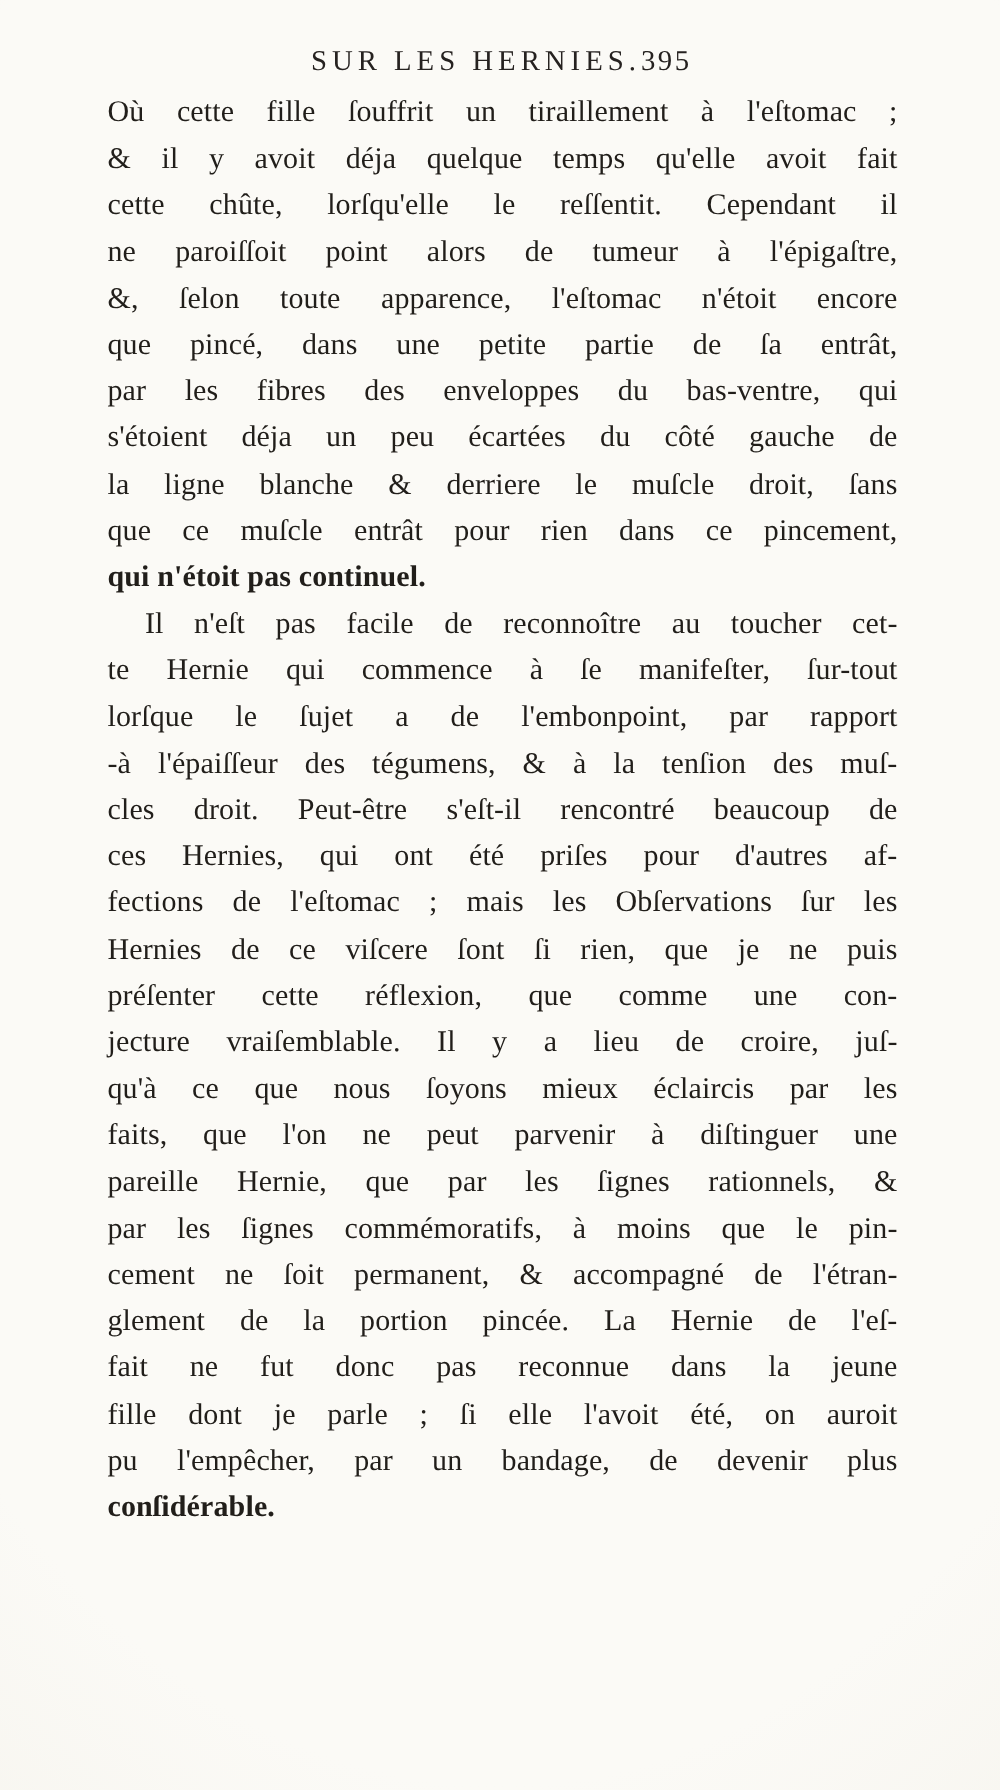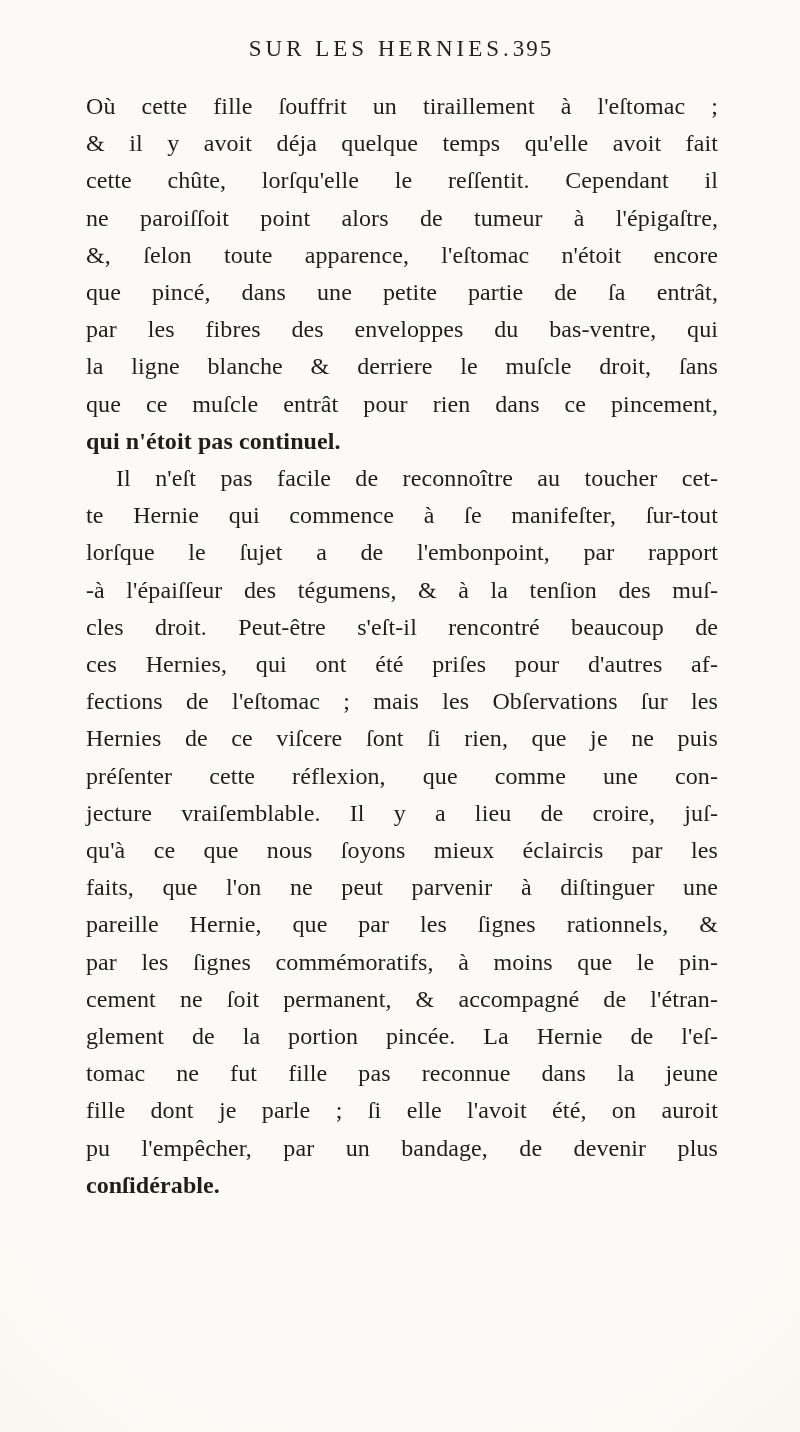--- a/index.html
+++ b/index.html
@@ -19,21 +19,21 @@
     background: radial-gradient(ellipse 130% 105% at 50% 42%, #fbfaf6 55%, #f0ede4 100%);
     color: #211e1a;
   }
   .running-head {
     display: flex;
     justify-content: center;
     align-items: baseline;
     font-size: 23px;
     letter-spacing: 4px;
     color: #262220;
-    margin-bottom: 26px;
+    margin-bottom: 10px;
     white-space: nowrap;
   }
   .folio {
     letter-spacing: 2px;
   }
   .body-text {
     width: 632px;
     font-size: 24px;
     line-height: 37.2px;
     letter-spacing: 0.1px;
@@ -62,20 +62,21 @@
   </div>
   <div class="body-text">
       <div class="para">
         <div class="line">Où cette fille ſouffrit un tiraillement à l'eſtomac ;</div>
         <div class="line">&amp; il y avoit déja quelque temps qu'elle avoit fait</div>
         <div class="line">cette chûte, lorſqu'elle le reſſentit. Cependant il</div>
         <div class="line">ne paroiſſoit point alors de tumeur à l'épigaſtre,</div>
         <div class="line">&amp;, ſelon toute apparence, l'eſtomac n'étoit encore</div>
         <div class="line">que pincé, dans une petite partie de ſa entrât,</div>
         <div class="line">par les fibres des enveloppes du bas-ventre, qui</div>
+        <div class="line">s'étoient déja un peu écartées du côté gauche de</div>
         <div class="line">la ligne blanche &amp; derriere le muſcle droit, ſans</div>
         <div class="line">que ce muſcle entrât pour rien dans ce pincement,</div>
         <div class="line">qui n'étoit pas continuel.</div>
       </div>
       <div class="para indent">
         <div class="line">Il n'eſt pas facile de reconnoître au toucher cet-</div>
         <div class="line">te Hernie qui commence à ſe manifeſter, ſur-tout</div>
         <div class="line">lorſque le ſujet a de l'embonpoint, par rapport</div>
         <div class="line">-à l'épaiſſeur des tégumens, &amp; à la tenſion des muſ-</div>
         <div class="line">cles droit. Peut-être s'eſt-il rencontré beaucoup de</div>
@@ -83,19 +84,19 @@
         <div class="line">fections de l'eſtomac ; mais les Obſervations ſur les</div>
         <div class="line">Hernies de ce viſcere ſont ſi rien, que je ne puis</div>
         <div class="line">préſenter cette réflexion, que comme une con-</div>
         <div class="line">jecture vraiſemblable. Il y a lieu de croire, juſ-</div>
         <div class="line">qu'à ce que nous ſoyons mieux éclaircis par les</div>
         <div class="line">faits, que l'on ne peut parvenir à diſtinguer une</div>
         <div class="line"><span>pareille Hernie, que par les ſignes </span><span class="italic">rationnels</span><span>, &amp;</span></div>
         <div class="line"><span>par les ſignes </span><span class="italic">commémoratifs</span><span>, à moins que le pin-</span></div>
         <div class="line">cement ne ſoit permanent, &amp; accompagné de l'étran-</div>
         <div class="line">glement de la portion pincée. La Hernie de l'eſ-</div>
-        <div class="line">tomac ne fut fille pas reconnue dans la jeune</div>
+        <div class="line">fait ne fut donc pas reconnue dans la jeune</div>
         <div class="line">fille dont je parle ; ſi elle l'avoit été, on auroit</div>
         <div class="line">pu l'empêcher, par un bandage, de devenir plus</div>
         <div class="line">conſidérable.</div>
       </div>
     </div>
 </div>
 
 </body></html>

